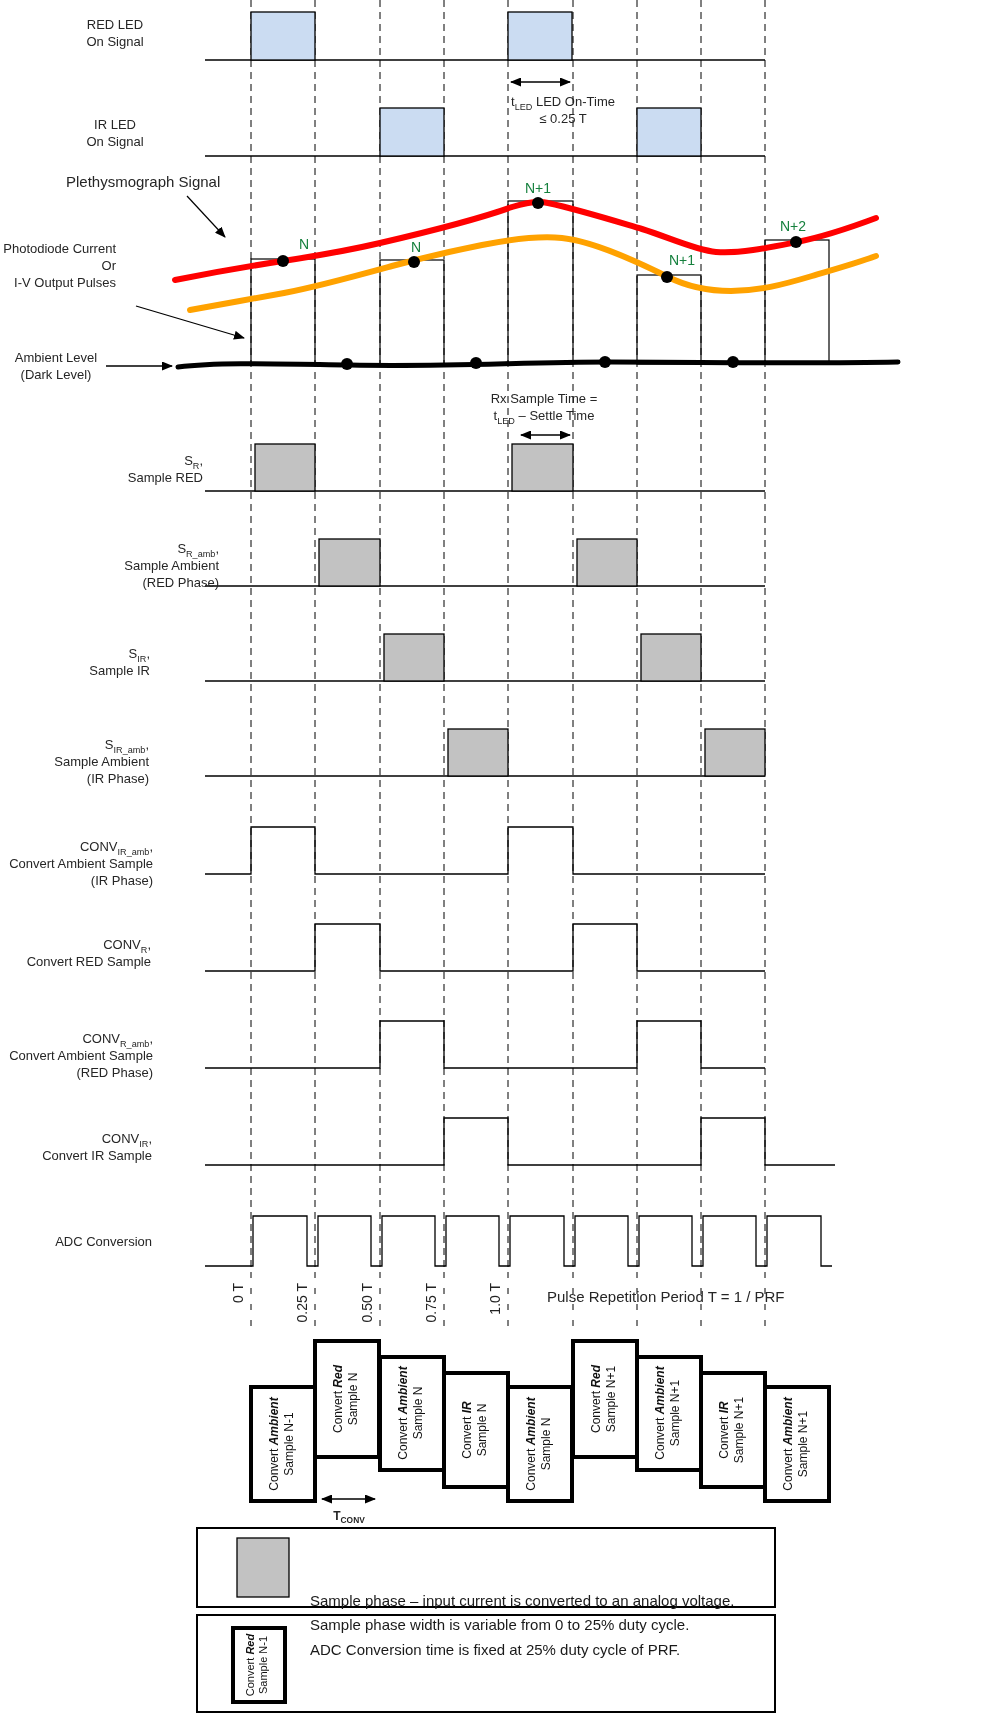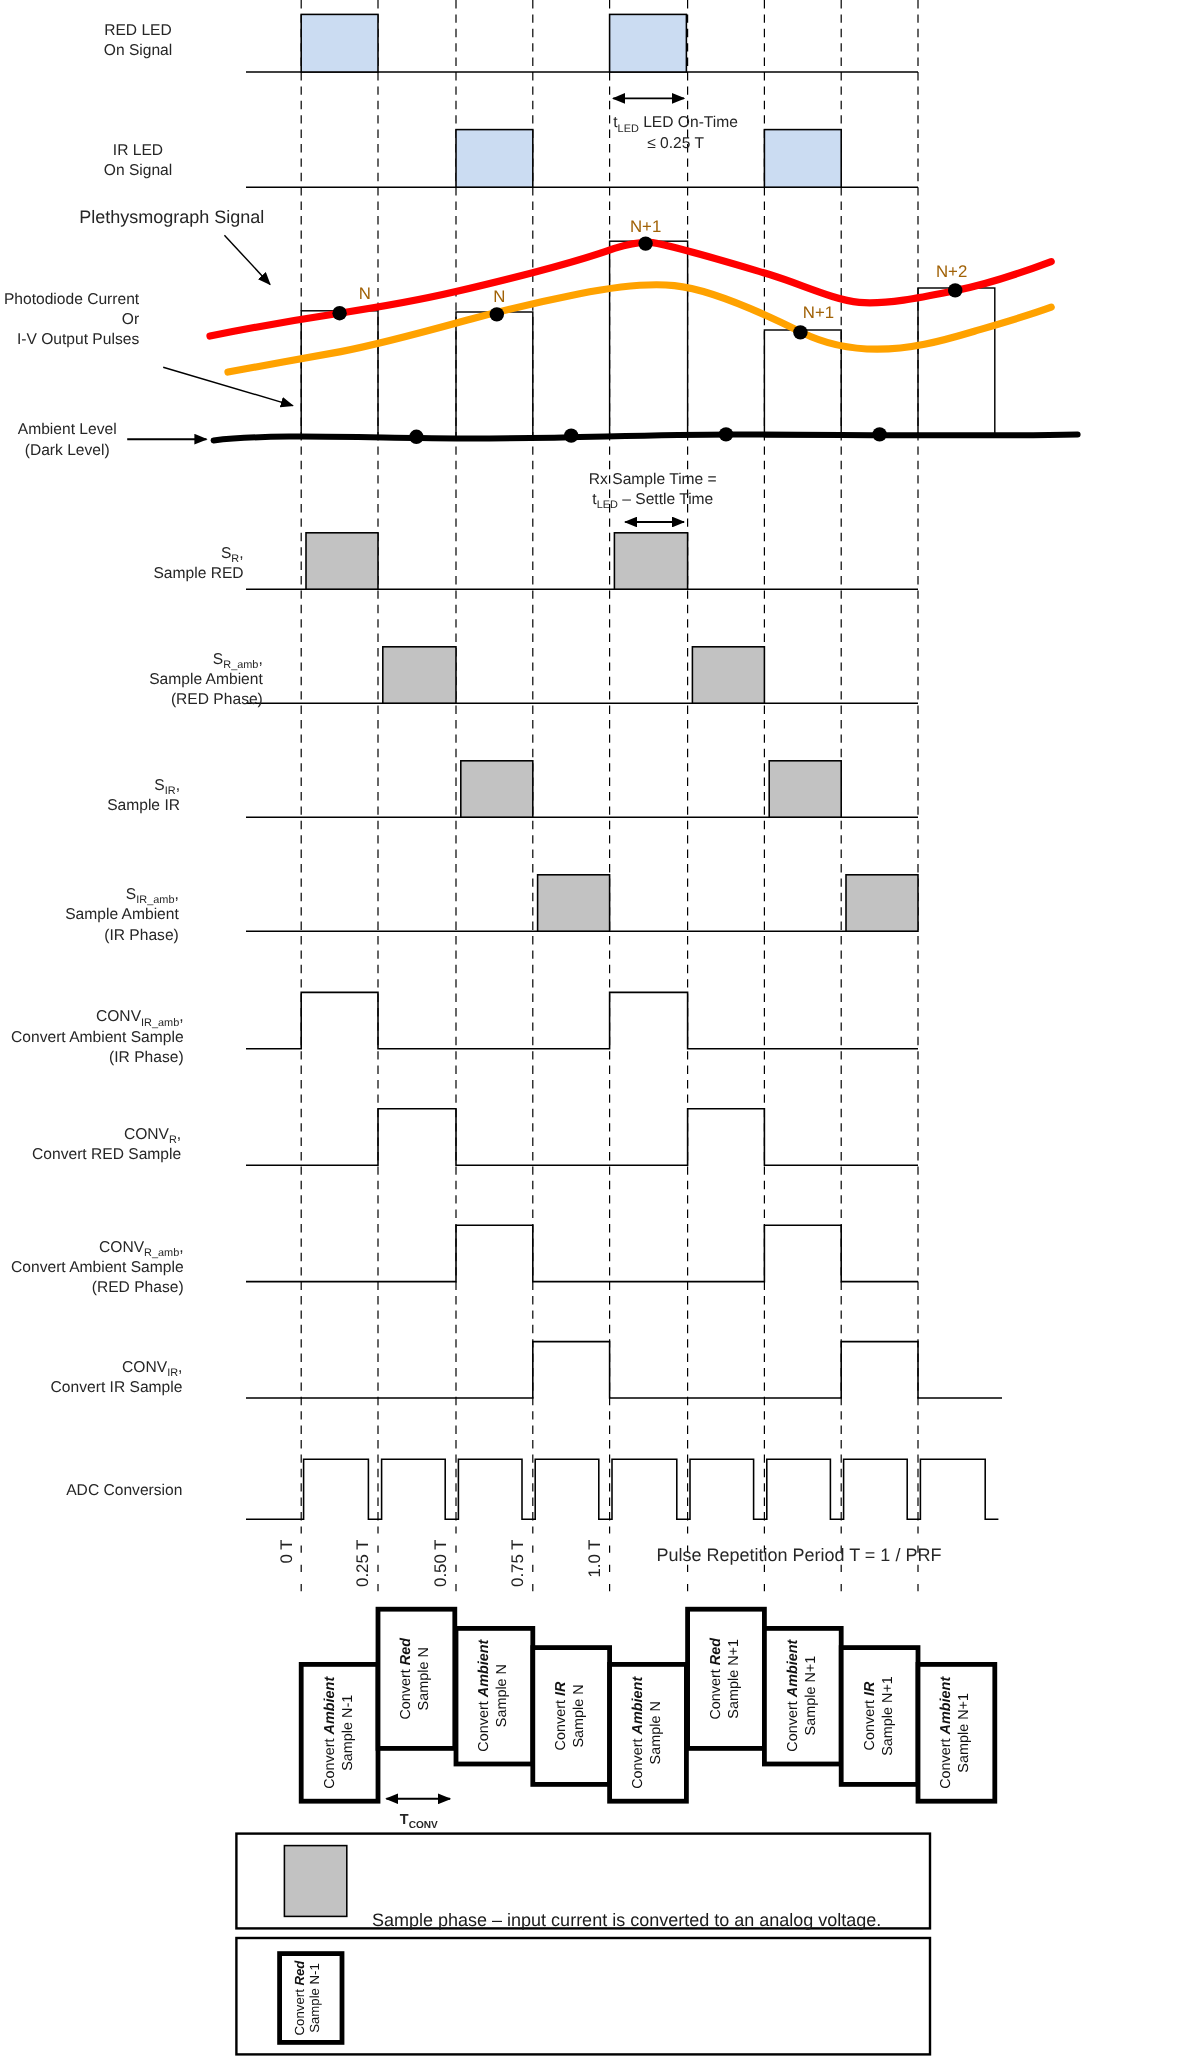--- a/index.html
+++ b/index.html
@@ -4,21 +4,21 @@
 <style>
   html,body{margin:0;padding:0;background:#fff;}
   #page{position:relative;width:986px;height:1716px;background:#fff;overflow:hidden;
         font-family:"Liberation Sans",sans-serif;color:#262626;padding-left:15px;}
   svg{position:absolute;left:0;top:0;}
   .lbl{position:absolute;font-size:13px;line-height:17px;color:#262626;}
   .ctr{text-align:center;}
   .rgt{text-align:right;}
   .big{font-size:15px;}
   sub{font-size:0.7em;line-height:0;}
-  .mark{position:absolute;width:44px;text-align:center;font-size:14px;color:#a16207;}
+  .mark{position:absolute;width:44px;text-align:center;font-size:14px;color:#15803d;}
   .tick{position:absolute;width:70px;height:20px;transform:rotate(-90deg);
         text-align:right;font-size:14px;color:#222;}
   .boxlbl{position:absolute;width:100px;height:32px;transform:rotate(-90deg);
         text-align:center;font-size:12px;line-height:15px;color:#111;}
   .bi{font-weight:bold;font-style:italic;}
   .legtxt{position:absolute;font-size:15px;line-height:24px;color:#1a1a1a;}
   .minilbl{position:absolute;width:80px;height:30px;transform:rotate(-90deg);
         text-align:center;font-size:11px;line-height:13px;color:#111;}
   .bold{font-weight:bold;}
 </style>
@@ -283,23 +283,25 @@
   <div><span>Convert </span><span class="bi">Ambient</span></div>
   <div>Sample N+1</div>
 </div>
 
 <div class="lbl ctr bold" style="left:299px;top:1508px;width:100px;font-size:12px;">
   <span>T</span><sub>CONV</sub>
 </div>
 
 <div class="legtxt" style="left:310px;top:1541px;width:450px;margin-top:48px;">
   <div>Sample phase – input current is converted to an analog voltage.</div>
+  <div>Sample phase width is variable from 0 to 25% duty cycle.</div>
 </div>
 
 <div class="minilbl" style="left:219px;top:1650px;">
   <div><span>Convert </span><span class="bi">Red</span></div>
   <div>Sample N-1</div>
 </div>
 
 <div class="legtxt" style="left:310px;top:1638px;width:450px;">
+  <div>ADC Conversion time is fixed at 25% duty cycle of PRF.</div>
 </div>
 
 </div>
 
 </body></html>

